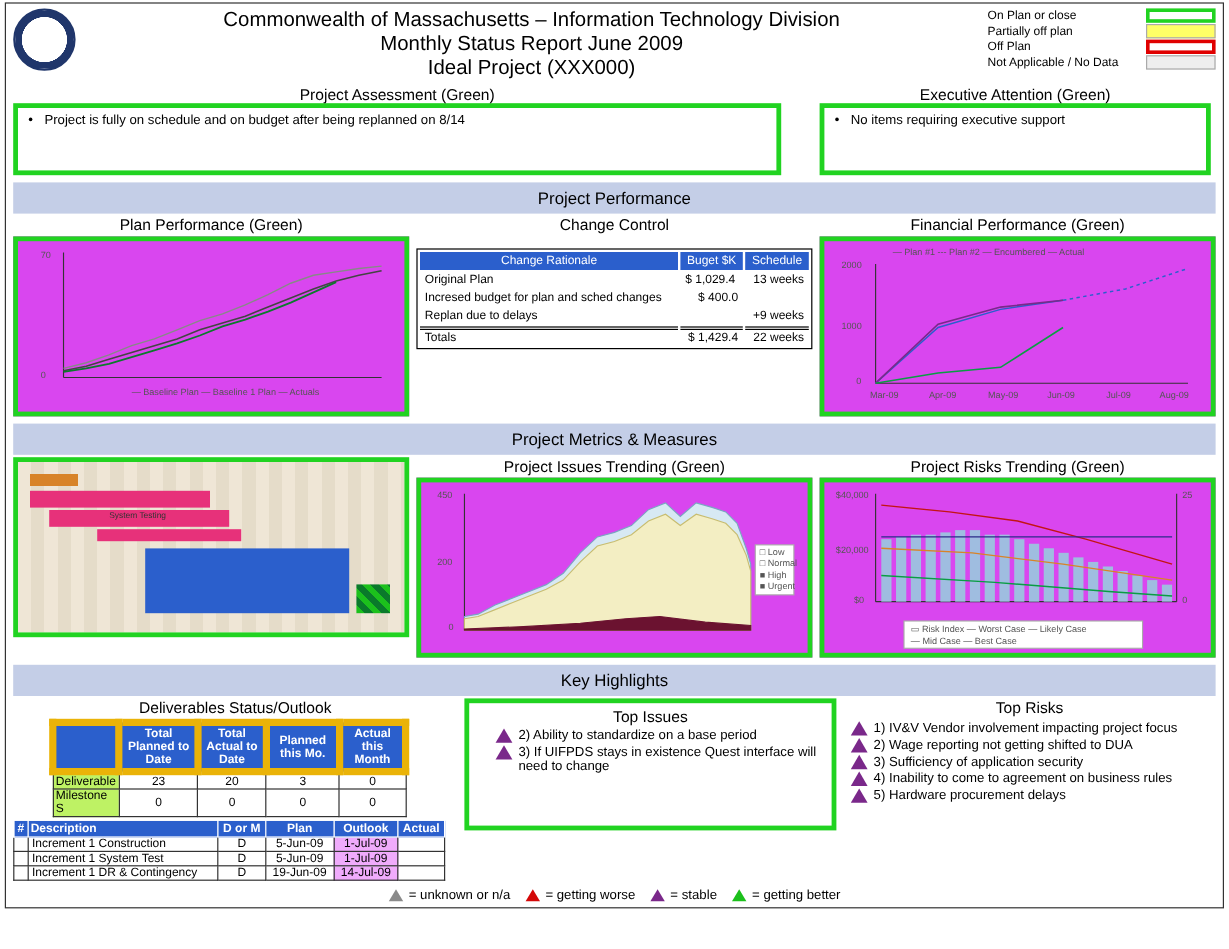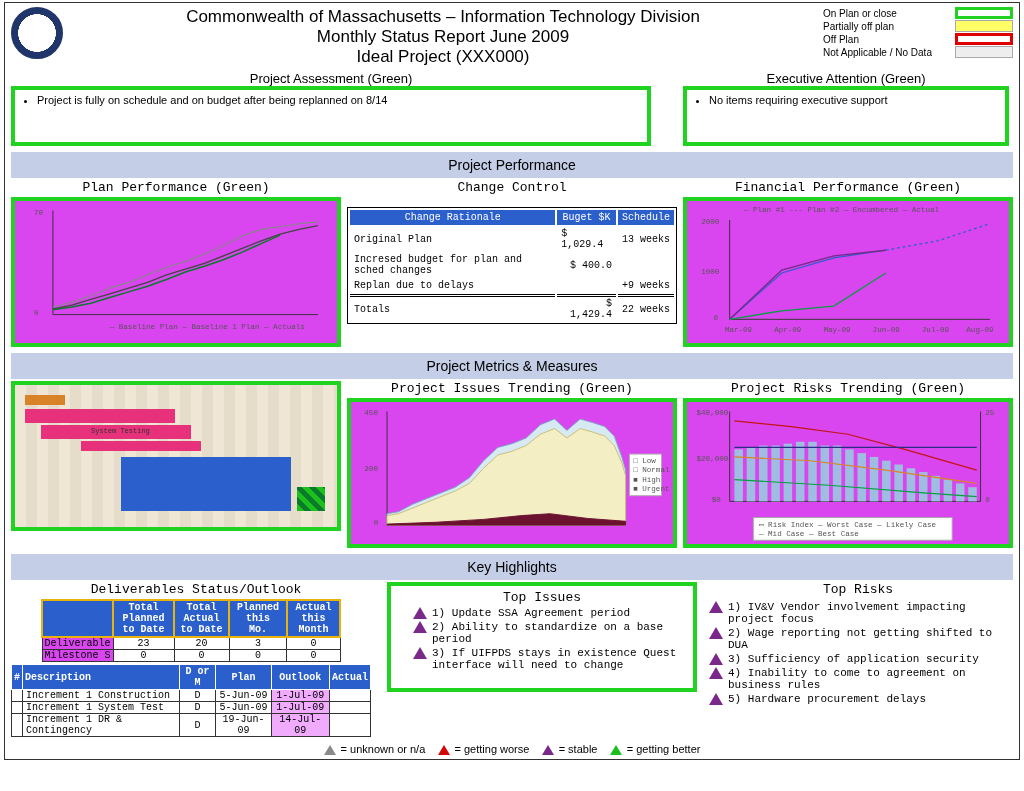--- a/index.html
+++ b/index.html
@@ -24,35 +24,35 @@
   .col2a { width:640px; }
   .col2b { width:350px;padding-left:24px; }
   .subtitle { text-align:center; font-size:13px; }
   .greenbox { border:4px solid #21d321; padding:4px 8px; background:#fff; min-height:60px;}
   .greenbox ul { padding-left:14px; }
 
   .bar { background:#c4cee7; text-align:center; font-size:14px; padding:5px 0; margin-top:6px; }
 
   
   .row3 { display:flex; gap:6px; margin-top:2px; }
-  .c3 { flex:1 1 0; min-width:0;font-family:Liberation Mono, monospace; }
+  .c3 { flex:1 1 0; min-width:0; }
   .c3 .subtitle { margin-bottom:2px; }
   .chartbox { border:4px solid #21d321; background:#d946ef; height:150px; position:relative; overflow:hidden;}
 
   
   .cct { width:100%; border:1px solid #000; font-size:10px; margin-top:12px;}
   .cct th { background:#2b5fcc; color:#fff; font-weight:normal; padding:2px 4px; font-size:10px;}
   .cct td { padding:1px 4px; }
   .cct .tot td { border-top:3px double #000; }
 
   
   .dt1 { width:300px; font-size:10px; border-collapse:collapse; }
-  .dt1 th { background:#2b5fcc; color:#fff; border:2px solid #eab308; padding:1px 4px; font-weight:bold;}
+  .dt1 th { background:#2b5fcc; color:#fff; border:6px solid #eab308; padding:1px 4px; font-weight:bold;}
   .dt1 td { border:1px solid #333; text-align:center; padding:0 2px;}
-  .dt1 td.hdrc { background:#d946ef; text-align:center;}
+  .dt1 td.hdrc { background:#bef264; text-align:left;}
   .dt2 { width:360px; font-size:10px; border-collapse:collapse; margin-top:2px;}
   .dt2 th { background:#2b5fcc; color:#fff; border:1px solid #fff; padding:1px 2px; font-weight:bold;}
   .dt2 td { border:1px solid #333; padding:0 3px; }
   .hl-y { background:#f0abfc; }
 
   
   .tri { display:inline-block; width:0; height:0; border-left:7px solid transparent; border-right:7px solid transparent; border-bottom:12px solid #7a288a; margin-right:5px; vertical-align:middle;}
   .tri.gray { border-bottom-color:#8a8a8a; }
   .tri.red  { border-bottom-color:#d40808; }
   .tri.green{ border-bottom-color:#1cc01c; }
@@ -350,24 +350,20 @@
       </tbody>
         </table>
     </div>
 
     <div class="c3">
       <div class="greenbox" style="min-height:110px">
         <div class="subtitle">Top Issues</div>
         <ul class="kh-list">
           <li>
               <span class="tri"></span>
-              <span class="txt">1)  Update SSA Agreement period</span>
-            </li>
-          <li>
-              <span class="tri"></span>
               <span class="txt">2)  Ability to standardize on a base period</span>
             </li>
           <li>
               <span class="tri"></span>
               <span class="txt">3)  If UIFPDS stays in existence Quest interface will need to change</span>
             </li>
         </ul>
       </div>
     </div>
 

